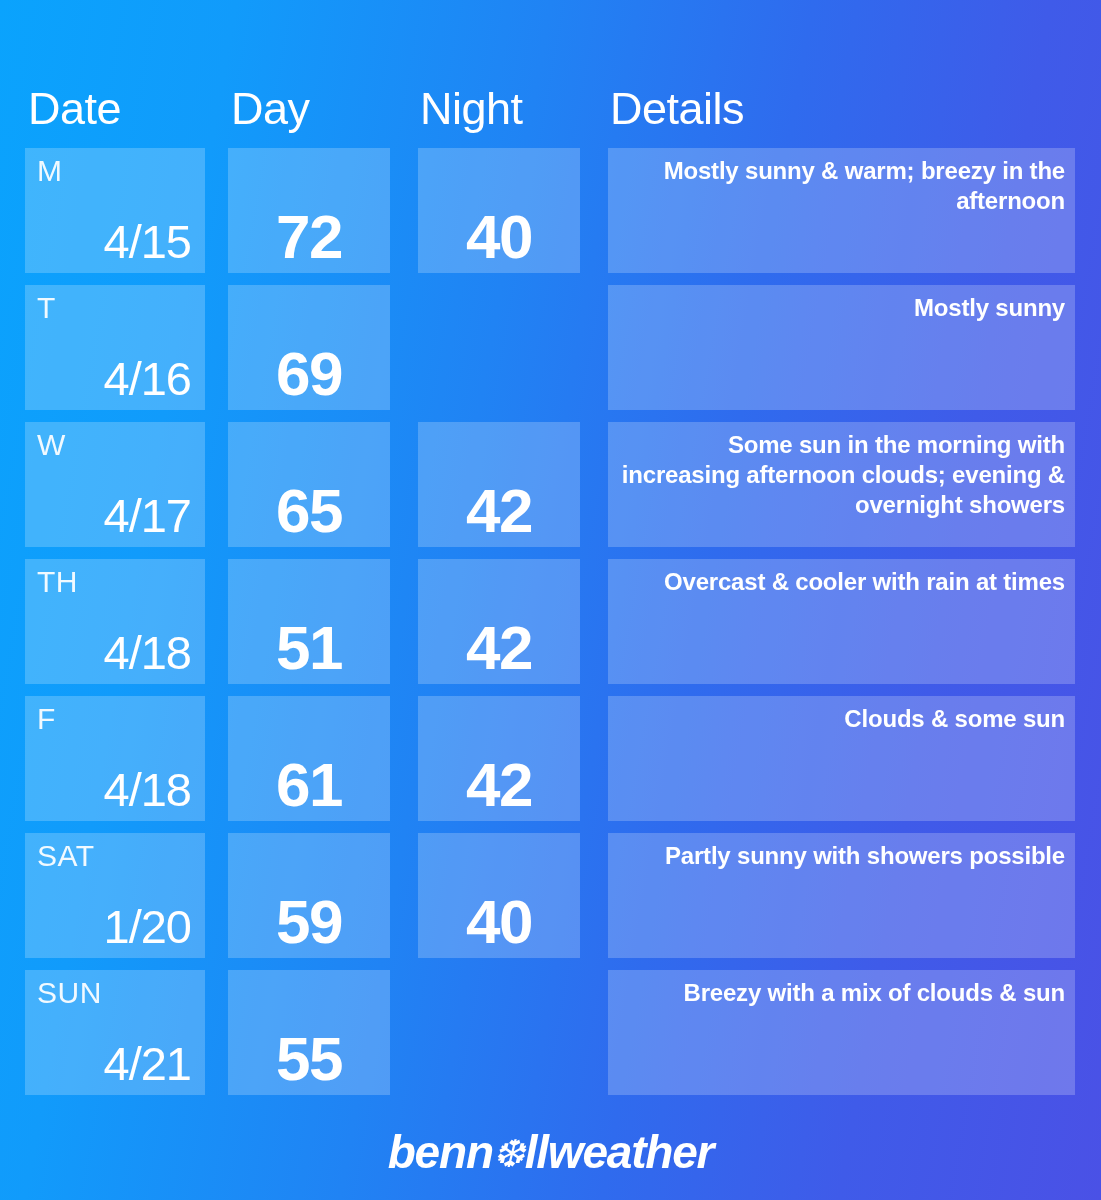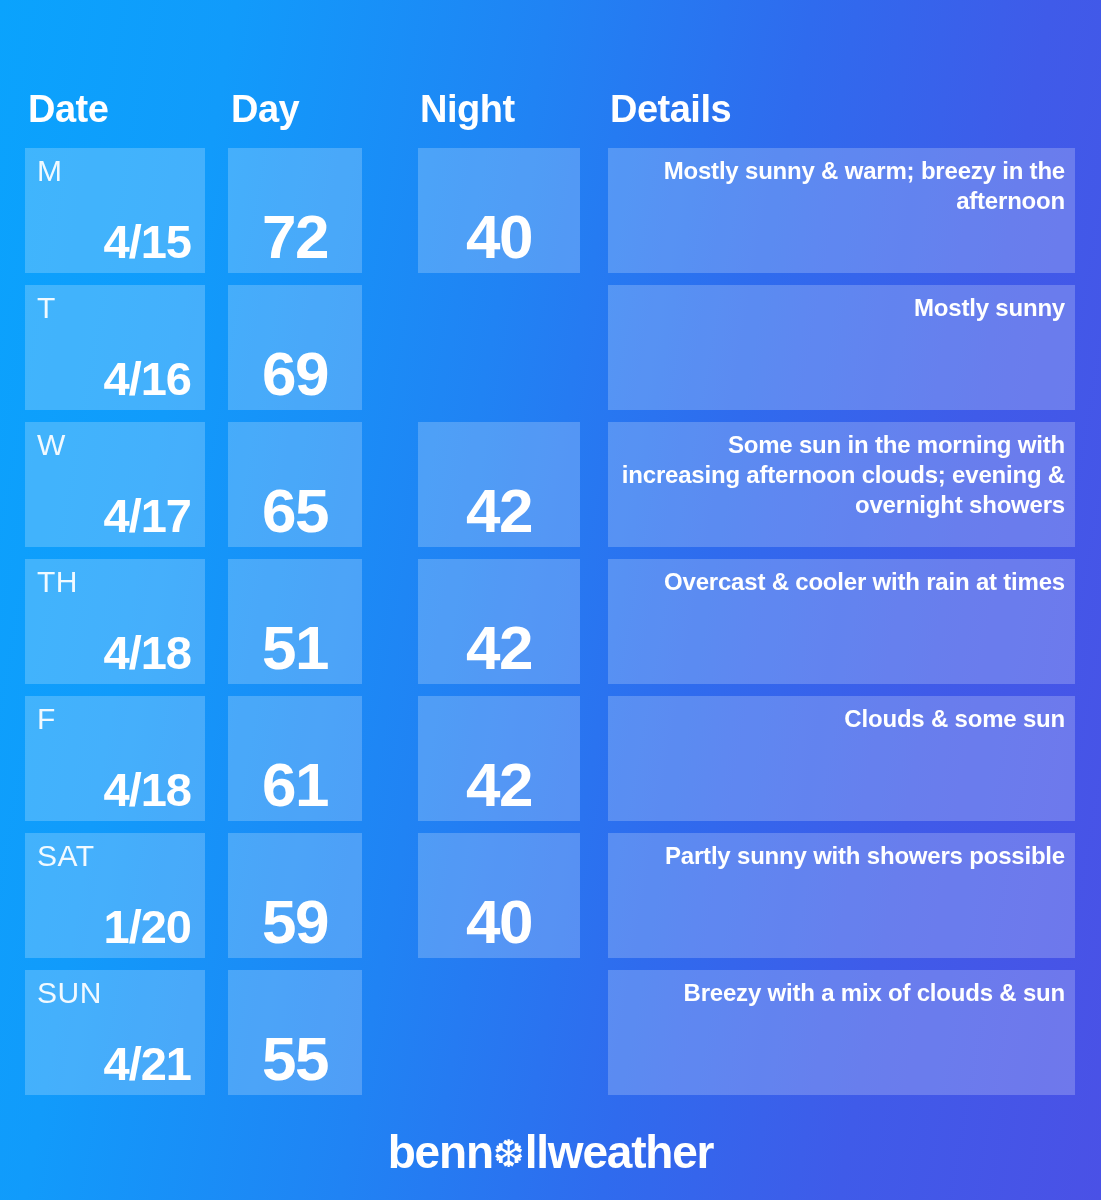--- a/index.html
+++ b/index.html
@@ -32,22 +32,22 @@
   .header-row {
     position: absolute;
     left: 0;
     top: 78px;
     width: 1101px;
     height: 62px;
   }
   .header-cell {
     position: absolute;
     color: #ffffff;
-    font-size: 38px;
-    font-weight: 700;
+    font-size: 45px;
+    font-weight: 400;
     letter-spacing: -0.5px;
     line-height: 62px;
     white-space: nowrap;
   }
   .h-date    { left: 28px;  }
   .h-day     { left: 231px; }
   .h-night   { left: 420px; }
   .h-details { left: 610px; }
 
   
@@ -65,42 +65,42 @@
 
   .cell {
     position: absolute;
     top: 0;
     height: 125px;
     background: rgba(255, 255, 255, 0.215);
     box-sizing: border-box;
   }
 
   .cell-date    { left: 25px;  width: 180px; }
-  .cell-day     { left: 228px; width: 134px; padding-left: 41px; }
+  .cell-day     { left: 228px; width: 162px; padding-left: 41px; }
   .cell-night   { left: 418px; width: 162px; }
   .cell-details { left: 608px; width: 467px; }
 
   
   .dow {
     position: absolute;
     left: 12px;
     top: 6px;
     color: rgba(255, 255, 255, 0.93);
     font-size: 30px;
     font-weight: 300;
     line-height: 34px;
     letter-spacing: 0.5px;
   }
   .date-val {
     position: absolute;
     right: 14px;
     bottom: 4px;
     color: #ffffff;
     font-size: 47px;
-    font-weight: 700;
+    font-weight: 400;
     line-height: 54px;
     letter-spacing: -1px;
     white-space: nowrap;
   }
 
   
   .temp {
     position: absolute;
     left: 0;
     right: 0;
@@ -127,20 +127,21 @@
     text-align: right;
   }
 
   
   .footer {
     position: absolute;
     left: 0;
     bottom: 18px;
     width: 1101px;
     text-align: center;
+    font-style: italic;
   }
   .brand {
     display: inline-block;
     color: #ffffff;
     font-size: 46px;
     font-weight: 700;
     letter-spacing: -1.2px;
     line-height: 54px;
     white-space: nowrap;
   }

